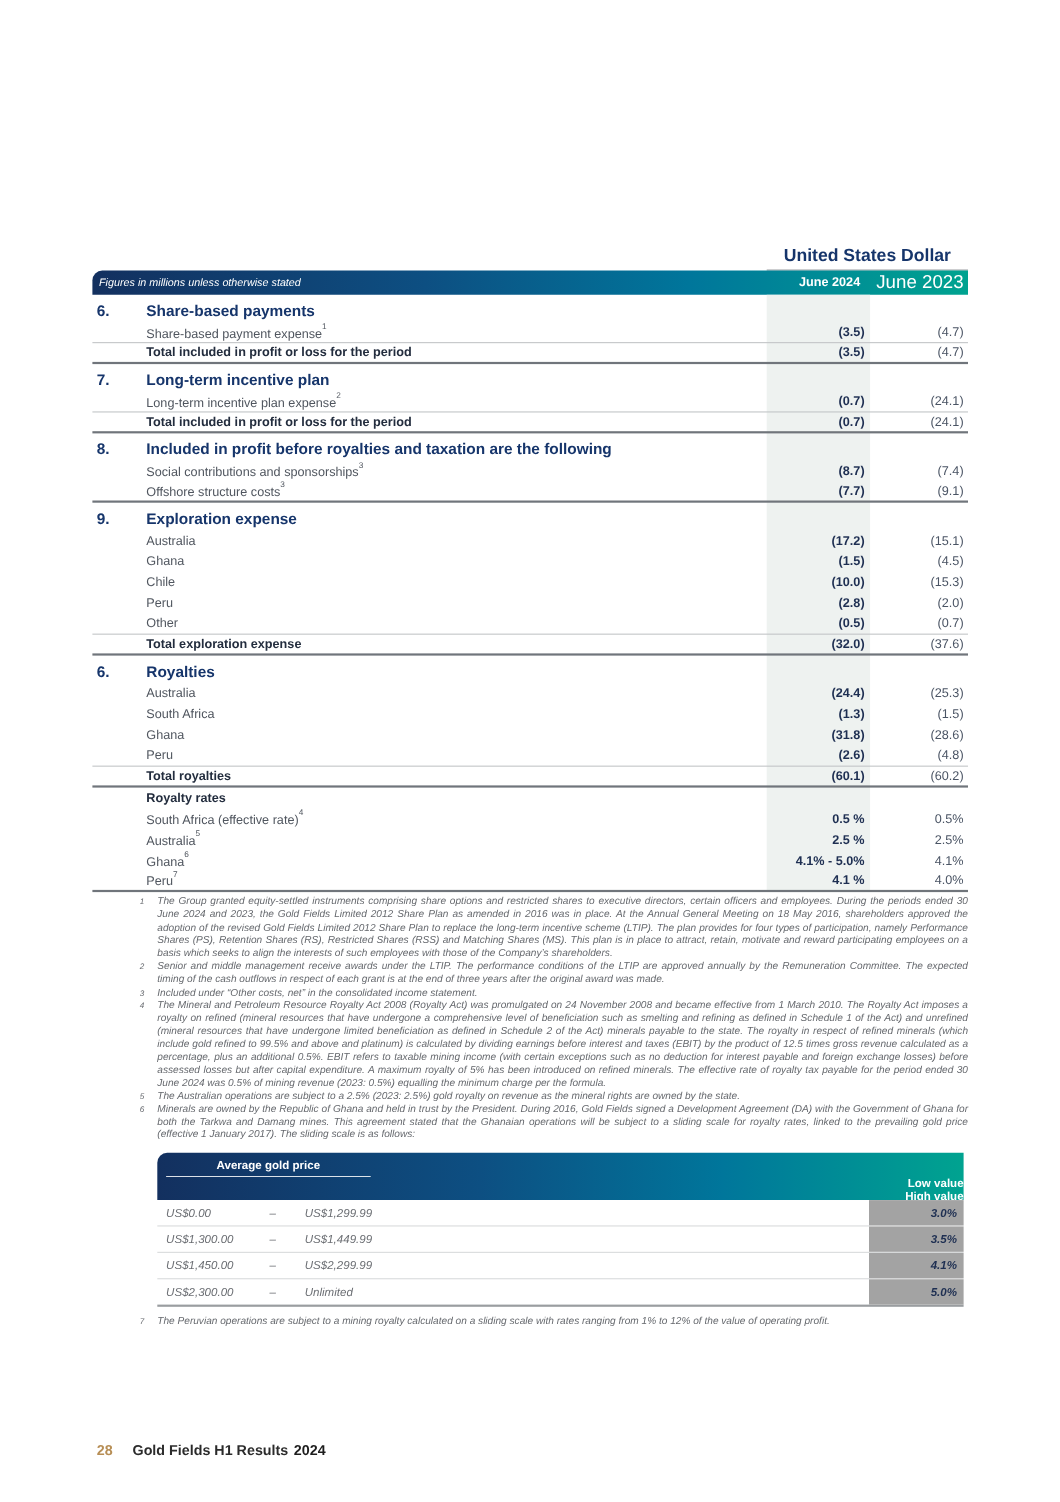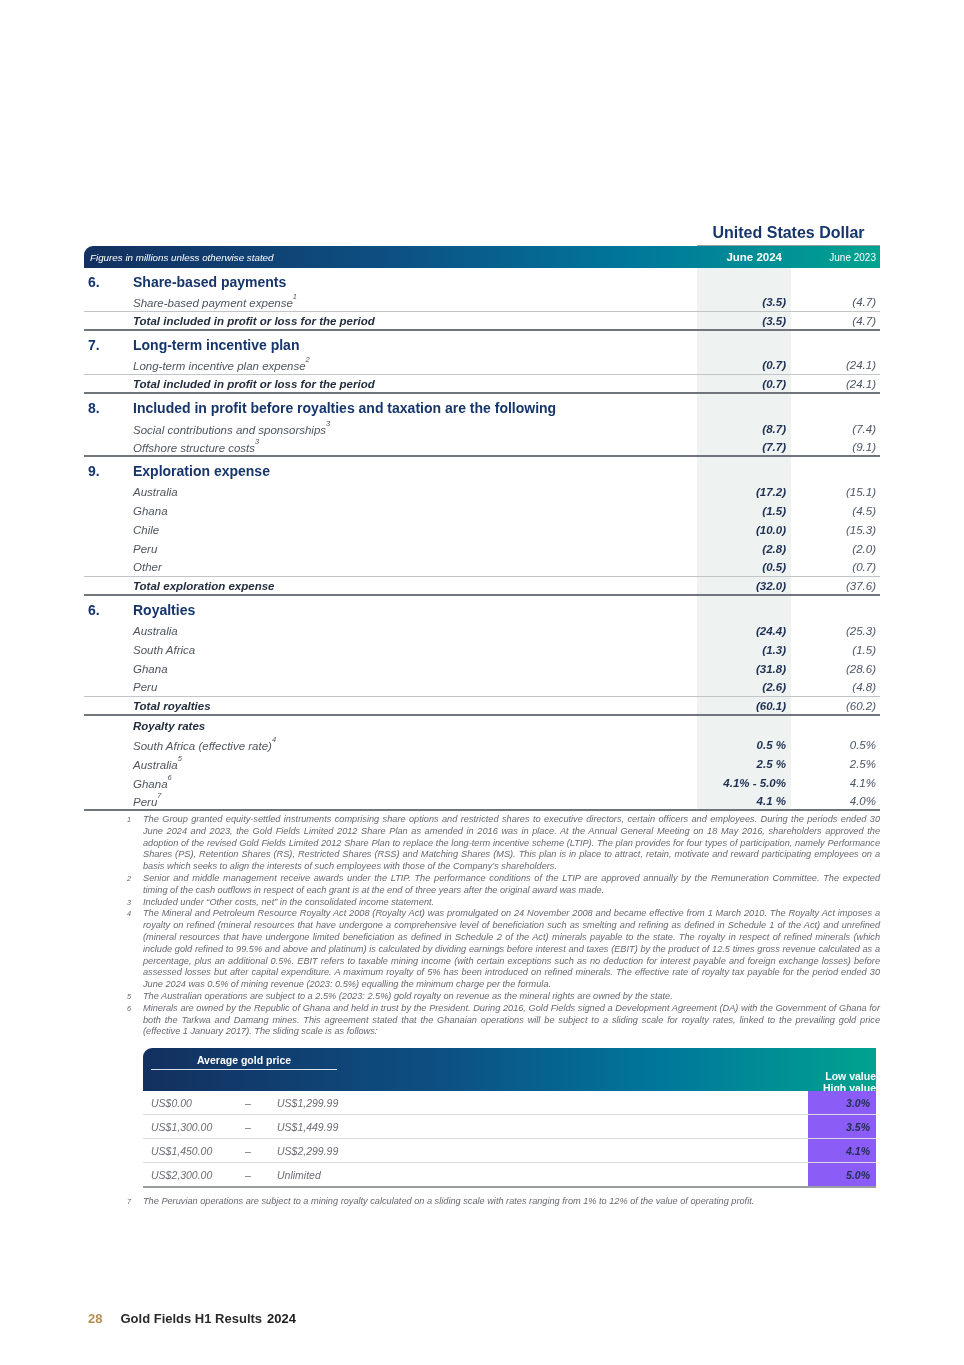--- a/index.html
+++ b/index.html
@@ -17,31 +17,31 @@
              color:#16356b;font-size:16px;font-weight:700;}
   .hdr-right .usd{display:block;padding-bottom:3px;border-bottom:1px solid #9b9ea1;}
   .hdr-right .six{display:block;padding-top:3px;}
 
   
   .tealbar{position:absolute;top:246px;left:0;width:796px;height:22px;
            background:linear-gradient(90deg,#13305f 0%,#0d4f82 38%,#00769b 68%,#00a390 100%);
            border-top-left-radius:9px;display:flex;align-items:center;color:#ffffff;}
   .tealbar .fig-note{flex:1;padding-left:6px;font-size:9.8px;font-style:italic;font-weight:300;}
   .tealbar .bar24{width:94px;text-align:right;padding-right:5px;font-size:11.5px;font-weight:700;}
-  .tealbar .bar23{width:89px;text-align:right;padding-right:4px;font-size:10px;font-weight:400;}
+  .tealbar .bar23{width:89px;text-align:right;padding-right:4px;font-size:17px;font-weight:400;}
 
   
   .table-body{position:absolute;top:268px;left:0;width:796px;}
   .shade24{position:absolute;top:268px;left:613px;width:94px;height:543px;
            background:#eef2f0;z-index:0;}
   .sec{position:relative;z-index:1;display:flex;align-items:flex-end;height:25px;
        padding-bottom:3px;box-sizing:border-box;color:#16356b;font-size:14px;font-weight:700;}
   .sec .num{width:49px;padding-left:4px;box-sizing:border-box;}
   .trow{position:relative;z-index:1;display:flex;align-items:center;height:19px;
-        box-sizing:border-box;font-size:11.5px;font-style:italic;}
+        box-sizing:border-box;font-size:11.5px;}
   .trow .lbl{flex:1;padding-left:49px;color:#50565f;}
   .trow .lbl sup{font-size:7.5px;position:relative;top:-3px;}
   .trow .v{text-align:right;box-sizing:border-box;}
   .trow .v24{width:94px;padding-right:5px;font-weight:700;color:#1e2f52;}
   .trow .v23{width:89px;padding-right:4px;font-weight:400;color:#4a5464;}
   .trow.b-thin{border-bottom:1px solid #c2c5c7;}
   .trow.total{border-bottom:2px solid #70757b;}
   .trow.total .lbl,.trow.subhead .lbl{font-weight:700;color:#232d3e;}
   .trow.sec-end{border-bottom:2px solid #70757b;}
 
@@ -62,21 +62,21 @@
   .gt-cols{display:flex;align-items:flex-end;height:21px;font-weight:700;flex-direction:column;}
   .gt-cols .c-low{margin-left:36px;}
   .gt-cols .c-high{margin-left:48px;}
   .gt-cols .c-rate{margin-left:auto;padding-right:6px;}
   .gt-row{display:flex;align-items:stretch;height:23px;border-bottom:1px solid #d9dbdc;}
   .gt-row:last-child{border-bottom:2px solid #9a9da0;}
   .gt-row .c{display:flex;align-items:center;color:#6b6e73;font-style:italic;}
   .gt-row .r-low{width:82px;margin-left:8px;}
   .gt-row .r-dash{width:30px;justify-content:center;}
   .gt-row .r-high{margin-left:14px;}
-  .gt-row .r-rate{margin-left:auto;width:68px;background:#8b5cf6;
+  .gt-row .r-rate{margin-left:auto;width:86px;background:#a3a3a3;
                   justify-content:flex-end;padding-right:6px;
                   font-weight:700;color:#1e2f52;box-sizing:border-box;}
 
   
   .footer{position:absolute;top:1311px;left:0;display:flex;align-items:baseline;
           font-size:13px;}
   .footer .pnum{color:#b78e55;font-weight:700;padding-left:4px;}
   .footer .brand{margin-left:18px;color:#2b2b2b;font-weight:600;}
   .footer .byear{margin-left:5px;color:#1d1d1d;font-weight:800;}
 </style>

